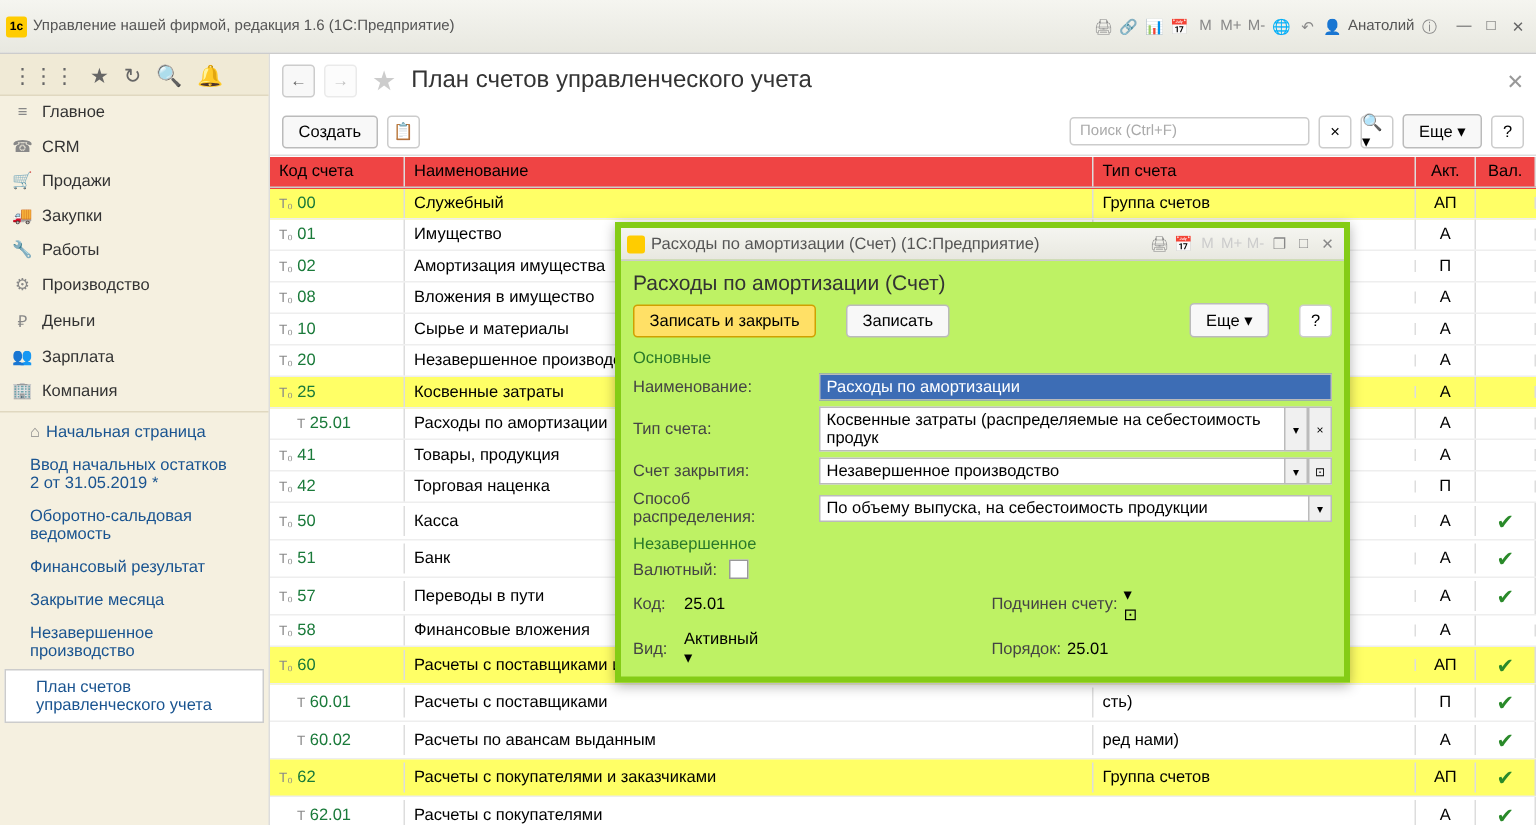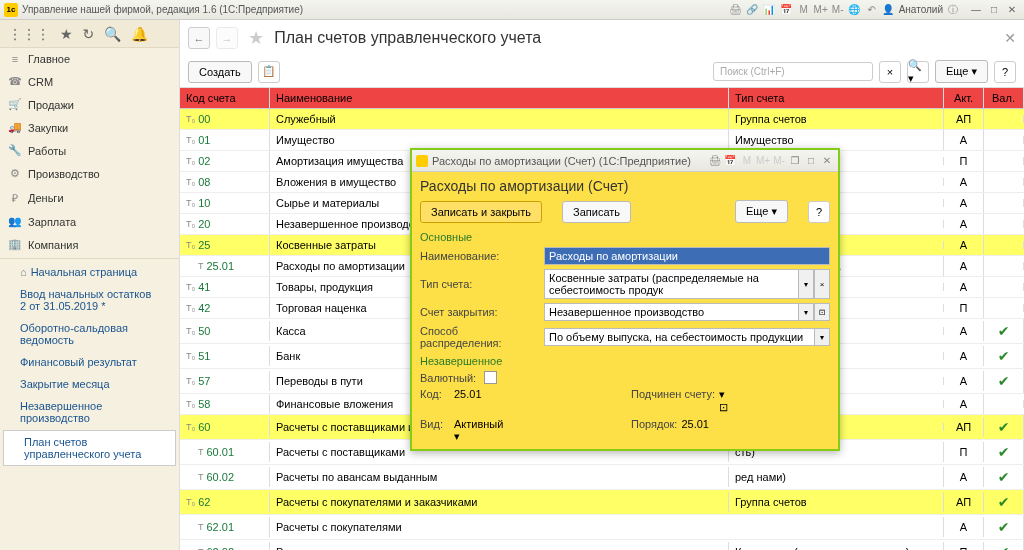--- a/index.html
+++ b/index.html
@@ -1,17 +1,17 @@
 <!DOCTYPE html>
 <html><head>
 <meta charset="utf-8">
 <style>
 * { box-sizing: border-box; margin: 0; padding: 0; font-family: Arial, sans-serif; font-size: 11px; }
 body { background: #fff; overflow: hidden; width: 1024px; height: 550px; position: relative; }
-.titlebar { height: 20px; background: linear-gradient(#f5f5f0,#e8e8e0); display: flex; align-items: center; padding: 0 4px; border-bottom: 1px solid #ccc; }
+.titlebar { height: 36px; background: linear-gradient(#f5f5f0,#e8e8e0); display: flex; align-items: center; padding: 0 4px; border-bottom: 1px solid #ccc; }
 .titlebar .logo { width: 14px; height: 14px; background: #ffcc00; border-radius: 2px; margin-right: 4px; display: flex; align-items: center; justify-content: center; font-size: 8px; font-weight: bold; }
 .titlebar .title { color: #555; font-size: 10px; flex: 1; }
 .titlebar .winbtns { display: flex; gap: 2px; }
 .titlebar .winbtn { width: 16px; height: 14px; display: flex; align-items: center; justify-content: center; color: #666; cursor: pointer; font-size: 10px; }
 .titlebar .icons { display: flex; gap: 3px; margin-right: 8px; }
 .titlebar .icons span { width: 14px; height: 14px; display: inline-flex; align-items: center; justify-content: center; font-size: 10px; color: #888; }
 .main { display: flex; height: calc(100% - 20px); }
 .sidebar { width: 180px; background: #f5f0e0; border-right: 1px solid #ddd; }
 .side-top { height: 28px; background: #f0ead6; display: flex; align-items: center; gap: 10px; padding: 0 8px; border-bottom: 1px solid #e0d8c0; }
 .side-top span { font-size: 14px; color: #666; cursor: pointer; }
@@ -39,39 +39,39 @@
 .c-name { flex: 1; }
 .c-type { width: 215px; }
 .c-act { width: 40px; text-align: center; }
 .c-val { width: 40px; text-align: center; }
 .grow { display: flex; border-bottom: 1px solid #eee; min-height: 20px; align-items: center; }
 .grow.hl { background: #ffff66; }
 .grow .c-code { color: #1a7a3a; display: flex; align-items: center; gap: 3px; }
 .grow .c-code .tic { color: #888; font-size: 9px; }
 .grow .check { color: #2a8a2a; font-size: 14px; }
 
-.dialog { position: absolute; left: 410px; top: 148px; width: 430px; background: #fde047; border: 2px solid #84cc16; box-shadow: 0 2px 8px rgba(0,0,0,0.3); }
+.dialog { position: absolute; left: 410px; top: 148px; width: 490px; background: #bef264; border: 4px solid #84cc16; box-shadow: 0 2px 8px rgba(0,0,0,0.3); }
 .dlg-title { height: 22px; background: linear-gradient(#f5f5f0,#e8e8e0); display: flex; align-items: center; padding: 0 4px; border-bottom: 1px solid #ccc; font-size: 10px; color: #555; }
 .dlg-title .logo { width: 12px; height: 12px; background: #ffcc00; border-radius: 2px; margin-right: 4px; }
 .dlg-title .dbtns { margin-left: auto; display: flex; gap: 2px; }
 .dlg-title .dbtns span { width: 14px; height: 14px; display: flex; align-items: center; justify-content: center; color: #888; cursor: pointer; font-size: 10px; }
 .dlg-body { padding: 6px 8px; }
 .dlg-h1 { font-size: 14px; color: #333; margin-bottom: 6px; }
 .dlg-cmd { display: flex; gap: 20px; margin-bottom: 8px; align-items: center; }
 .dlg-sec { color: #2a7a2a; font-size: 11px; margin: 6px 0 4px; }
 .frow { display: flex; align-items: center; margin-bottom: 4px; gap: 4px; }
 .frow label { width: 120px; color: #444; font-size: 11px; }
 .frow .inp { flex: 1; border: 1px solid #bbb; padding: 2px 4px; font-size: 11px; background: #fff; min-height: 18px; display: flex; align-items: center; }
 .frow .inp.sel { background: #3d6db5; color: #fff; }
 .frow .dd { display: flex; }
 .frow .dd .inp { border-right: none; }
 .frow .dd .ddbtn { width: 16px; border: 1px solid #bbb; background: #f0f0f0; display: flex; align-items: center; justify-content: center; font-size: 8px; cursor: pointer; }
 .frow .chk { width: 13px; height: 13px; border: 1px solid #999; background: #fff; cursor: pointer; }
 .frow2 { display: flex; gap: 12px; }
-.frow2 .half { flex: 1; display: flex; align-items: flex-start; gap: 4px; }
+.frow2 .half { flex: 1; display: flex; align-items: center; gap: 4px; }
 .frow2 label { width: auto; color: #444; }
 </style>
 </head>
 <body>
 
 <div class="titlebar">
   <span class="logo">1c</span>
   <span class="title">Управление нашей фирмой, редакция 1.6  (1С:Предприятие)</span>
   <div class="icons">
     <span>🖨</span>

